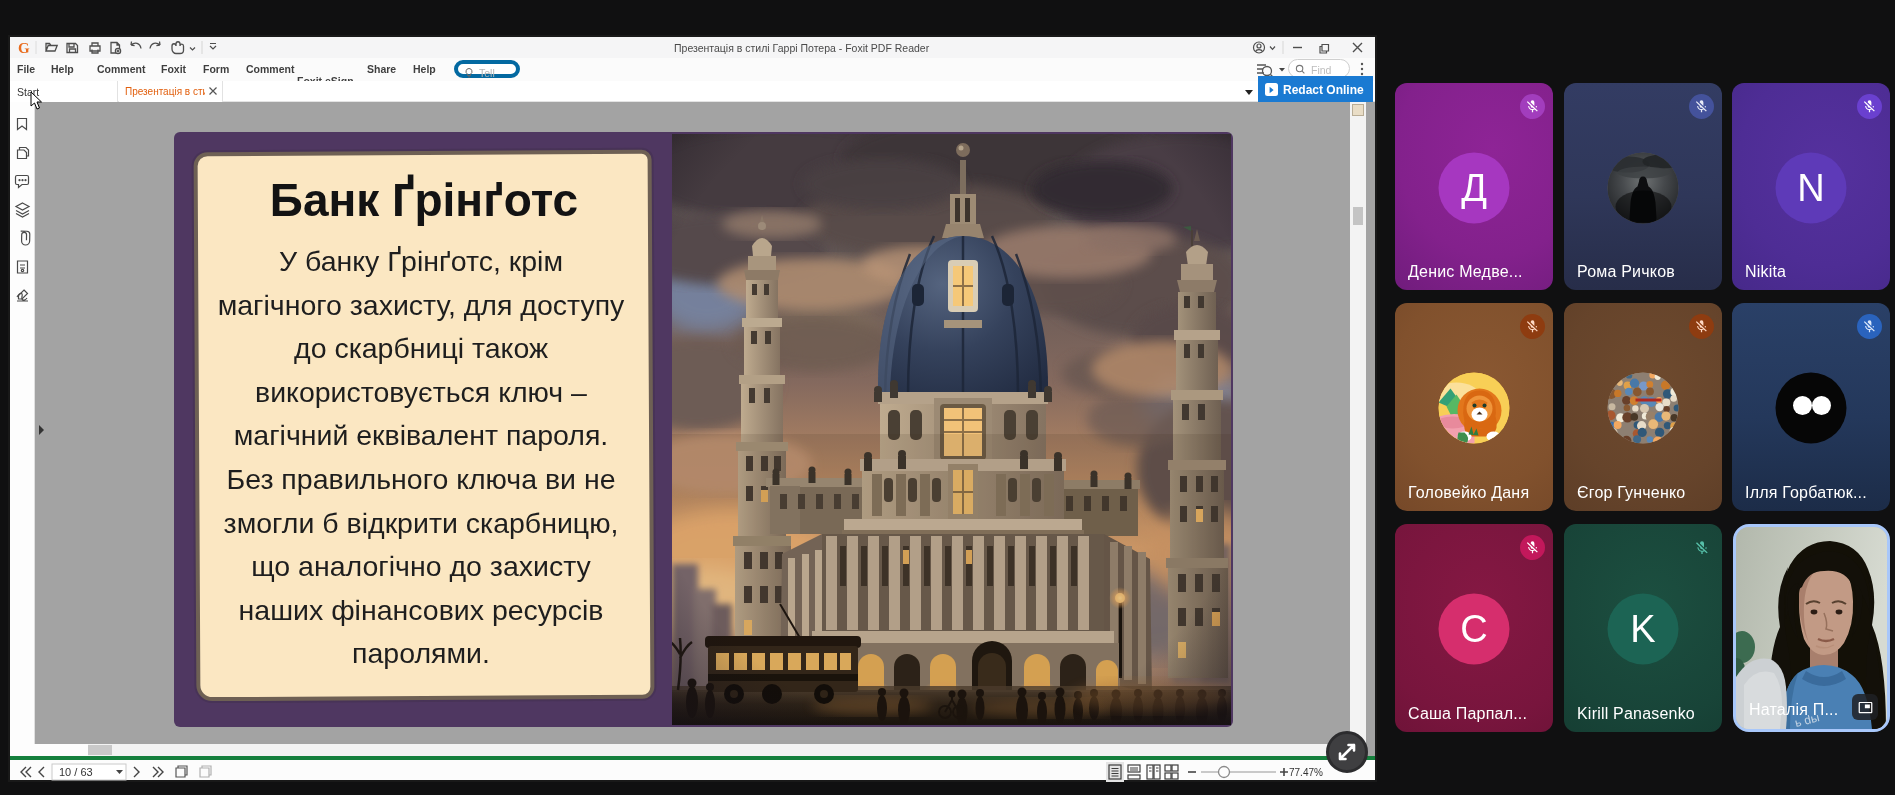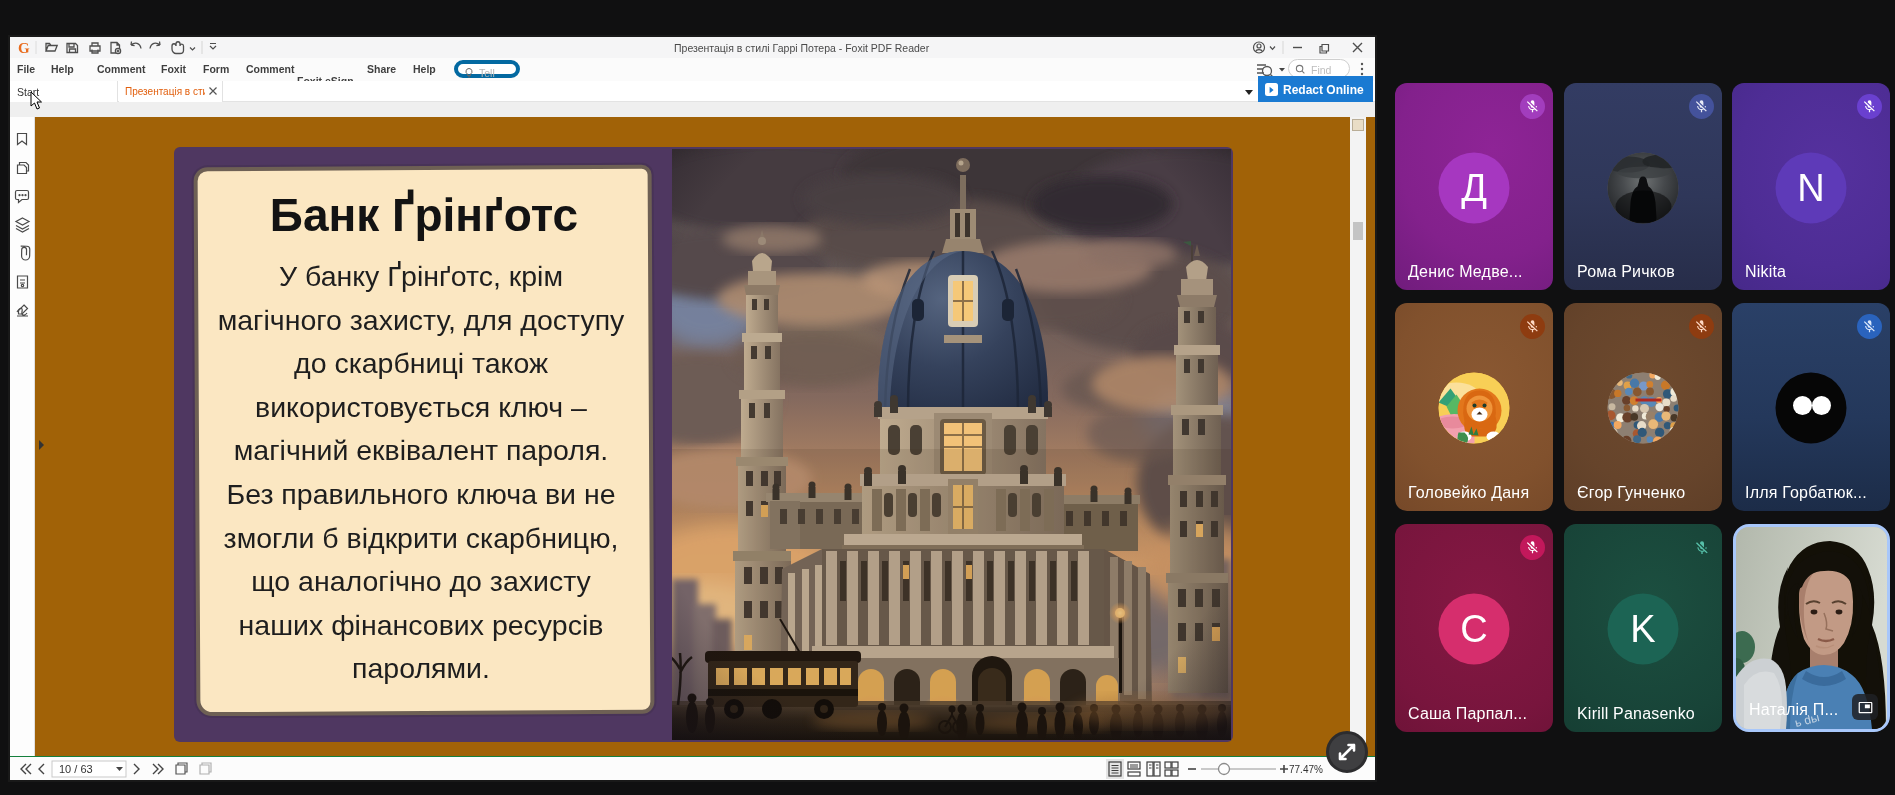--- a/index.html
+++ b/index.html
@@ -5,22 +5,22 @@
   * { margin:0; padding:0; box-sizing:border-box; }
   html,body { width:1895px; height:795px; background:#101011; overflow:hidden;
     font-family:"Liberation Sans", sans-serif; }
   
   #win { position:absolute; left:10px; top:37px; width:1365px; height:743px;
     background:#efefef; box-shadow:0 0 0 2px #191919; }
   #qat { position:absolute; left:0; top:0; width:100%; height:21px; background:#f5f5f6; }
   #menubar { position:absolute; left:0; top:21px; width:100%; height:23px; background:#fbfbfb; }
   .menu { position:absolute; top:5px; font-size:10.5px; font-weight:700; color:#3f3f3f; }
   #tabbar { position:absolute; left:0; top:44px; width:100%; height:21px; background:#ffffff; border-bottom:1px solid #e3e3e3;padding-left:12px;}
-  #statusbar { position:absolute; left:0; top:719px; width:100%; height:24px; background:#fcfcfc; border-top:1px solid #15803d; }
-  #content { position:absolute; left:0; top:65px; width:100%; height:654px; background:#a16207;margin-top:15px; }
+  #statusbar { position:absolute; left:0; top:719px; width:100%; height:24px; background:#fcfcfc; border-top:4px solid #15803d; }
+  #content { position:absolute; left:0; top:65px; width:100%; height:654px; background:#a3a3a3; }
   #sidebar { position:absolute; left:0; top:0; width:25px; height:654px; background:#fdfdfd; border-right:1px solid #e0e0e0; }
   #title-txt { position:absolute; left:620px; top:5px; font-size:10.5px; color:#4a4a4a;padding-left:44px; }
   
   #slide { position:absolute; left:164px; top:30px; width:1059px; height:595px;
     background:#4f3761; border-radius:6px; }
   #panel { position:absolute; left:21px; top:19px; width:458px; height:549px;
     background:#fbe7c2; border:4px solid #6e6054; border-radius:14px 10px 12px 16px;
     transform:rotate(-0.3deg); box-shadow:0 0 0 2px rgba(60,45,70,.35); }
   #slidetitle { position:absolute; left:22px; top:41px; width:456px; text-align:center;
     font-size:46px; font-weight:700; color:#131313; letter-spacing:0px;}

